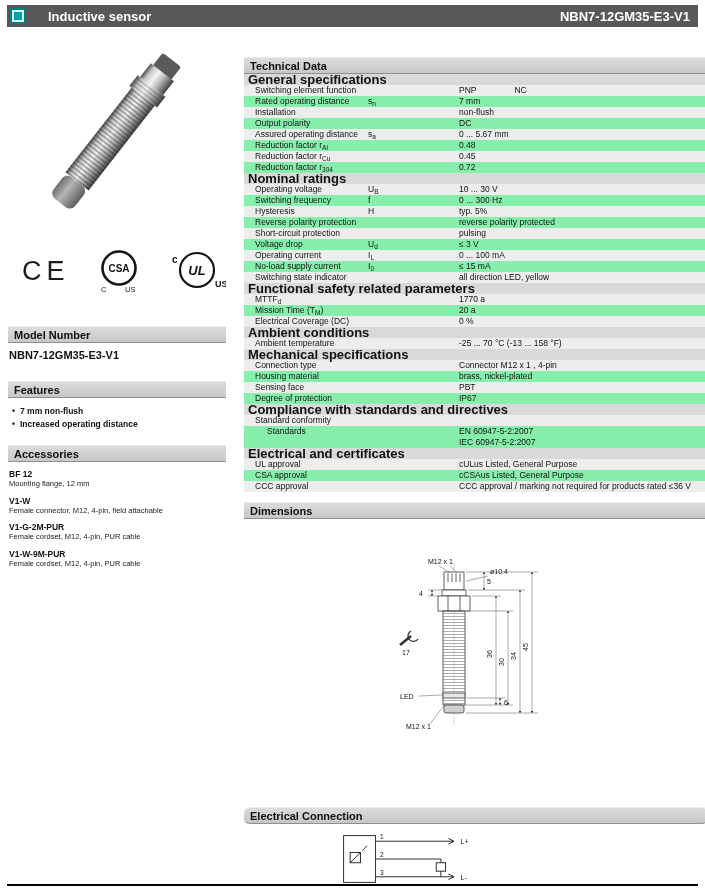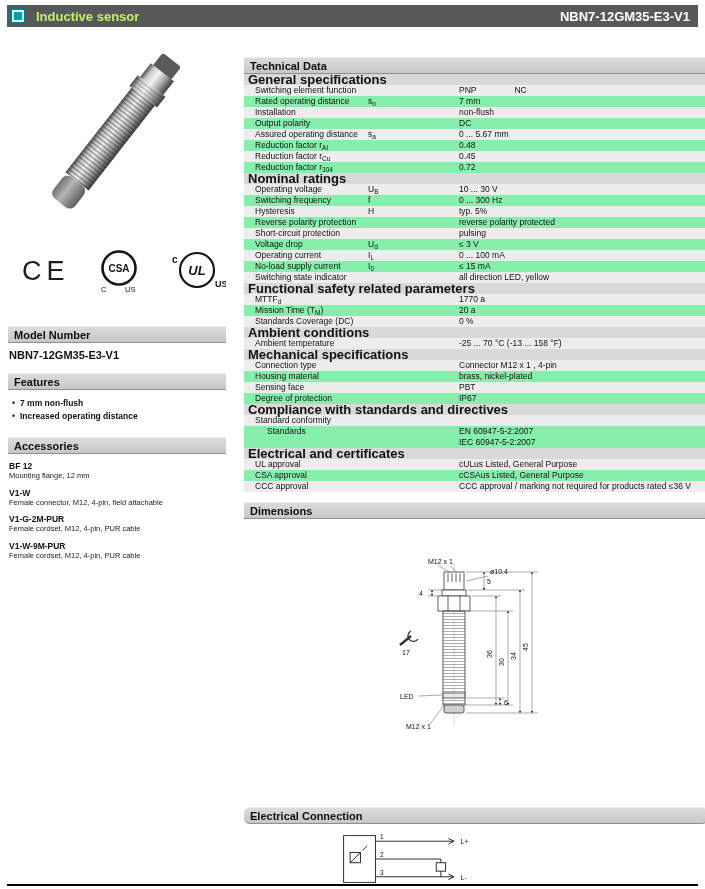--- a/index.html
+++ b/index.html
@@ -6,40 +6,40 @@
   html,body { background:#fff; }
   body { font-family:"Liberation Sans", sans-serif; color:#111; }
   .page { position:relative; width:705px; height:889px; background:#fff; overflow:hidden; }
 
   
   .topbar { position:absolute; left:7px; top:5px; width:691px; height:22px;
             background:#58585a; display:flex; align-items:center; }
   .brand-outer { width:16px; height:16px; margin-left:3px; background:#007f86;
                  display:flex; align-items:center; justify-content:center; }
   .brand-inner { width:12px; height:12px; background:#00a0a8; border:2px solid #ddf4f5; }
-  .topbar-title { margin-left:10px; font-size:13px; font-weight:bold; color:#bef264; }
+  .topbar-title { margin-left:22px; font-size:13px; font-weight:bold; color:#ffffff; }
   .topbar-model { margin-left:auto; margin-right:8px; font-size:13px; font-weight:bold; color:#fff; }
 
   
   .leftcol  { position:absolute; left:8px;  top:32px; width:218px; }
   .rightcol { position:absolute; left:244px; top:32px; width:464px; }
 
   
   .bar { background:linear-gradient(#dcdcdc,#c7c7c7); border-top:1px solid #ececec;
          border-bottom:1px solid #909090; font-size:11px; font-weight:bold;
          padding:2px 6px; height:17px; color:#101010; }
 
   
   .photo-wrap { height:208px; position:relative; }
   .photo-wrap svg { position:absolute; left:2px; top:0; }
   .marks { height:62px; display:flex; align-items:center; gap:28px; padding-left:14px; }
   .ce-text { font-size:27px; letter-spacing:5px; color:#1c1c1c; font-weight:400; }
   .model-number { font-size:11px; font-weight:bold; margin:6px 0 0 1px; }
   .lbar-model { margin-top:24px; }
-  .lbar-features { margin-top:12px; }
+  .lbar-features { margin-top:20px; }
   .lbar-acc { margin-top:14px; }
   ul.features { list-style:none; margin:7px 0 0 4px; }
   ul.features li { font-size:8.5px; font-weight:bold; line-height:13px; }
   ul.features li::before { content:"•"; margin-right:5px; }
   .acc-list { margin-top:7px; }
   .acc-item { margin:0 0 7px 1px; }
   .acc-name { font-size:8.5px; font-weight:bold; line-height:10px; }
   .acc-desc { font-size:7.5px; line-height:9.5px; color:#222; }
 
   
@@ -257,21 +257,21 @@
           <div class="tc-label">MTTF<sub>d</sub></div>
           <div class="tc-sym"></div>
           <div class="tc-val"><span>1770 a</span></div>
         </div>
         <div class="trow odd">
           <div class="tc-label">Mission Time (T<sub>M</sub>)</div>
           <div class="tc-sym"></div>
           <div class="tc-val"><span>20 a</span></div>
         </div>
         <div class="trow even">
-          <div class="tc-label">Standards Coverage (DC)</div>
+          <div class="tc-label">Electrical Coverage (DC)</div>
           <div class="tc-sym"></div>
           <div class="tc-val"><span>0 %</span></div>
         </div>
         <div class="tsec">Ambient conditions</div>
         <div class="trow even">
           <div class="tc-label">Ambient temperature</div>
           <div class="tc-sym"></div>
           <div class="tc-val"><span>-25 ... 70 °C (-13 ... 158 °F)</span></div>
         </div>
         <div class="tsec">Mechanical specifications</div>

